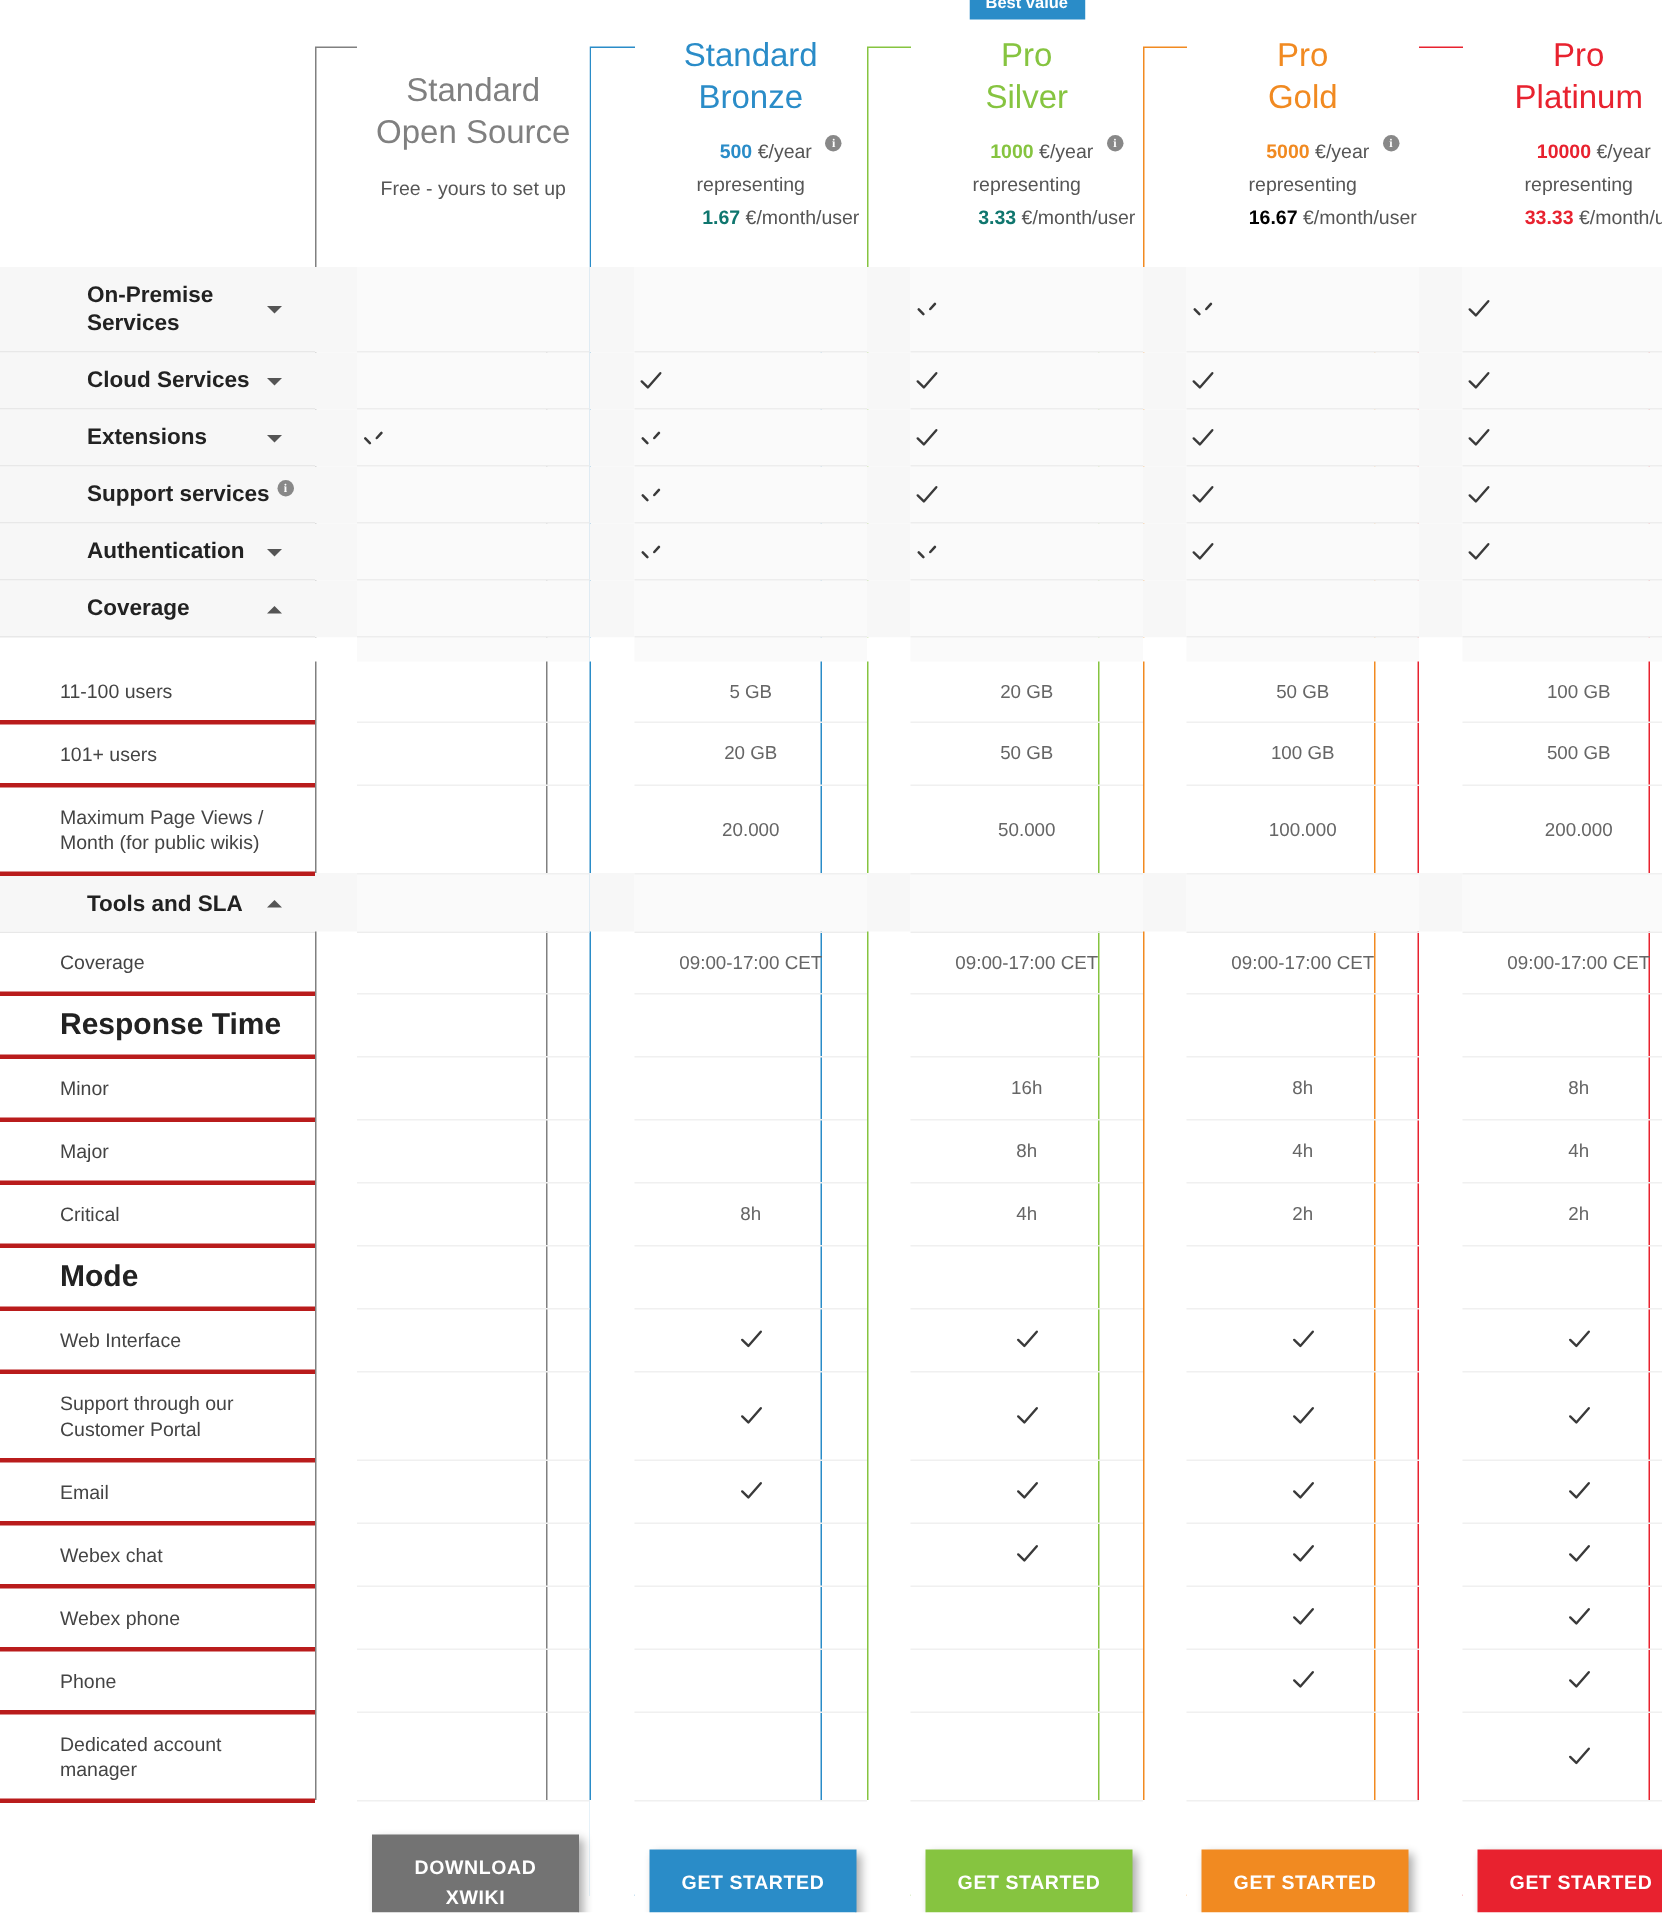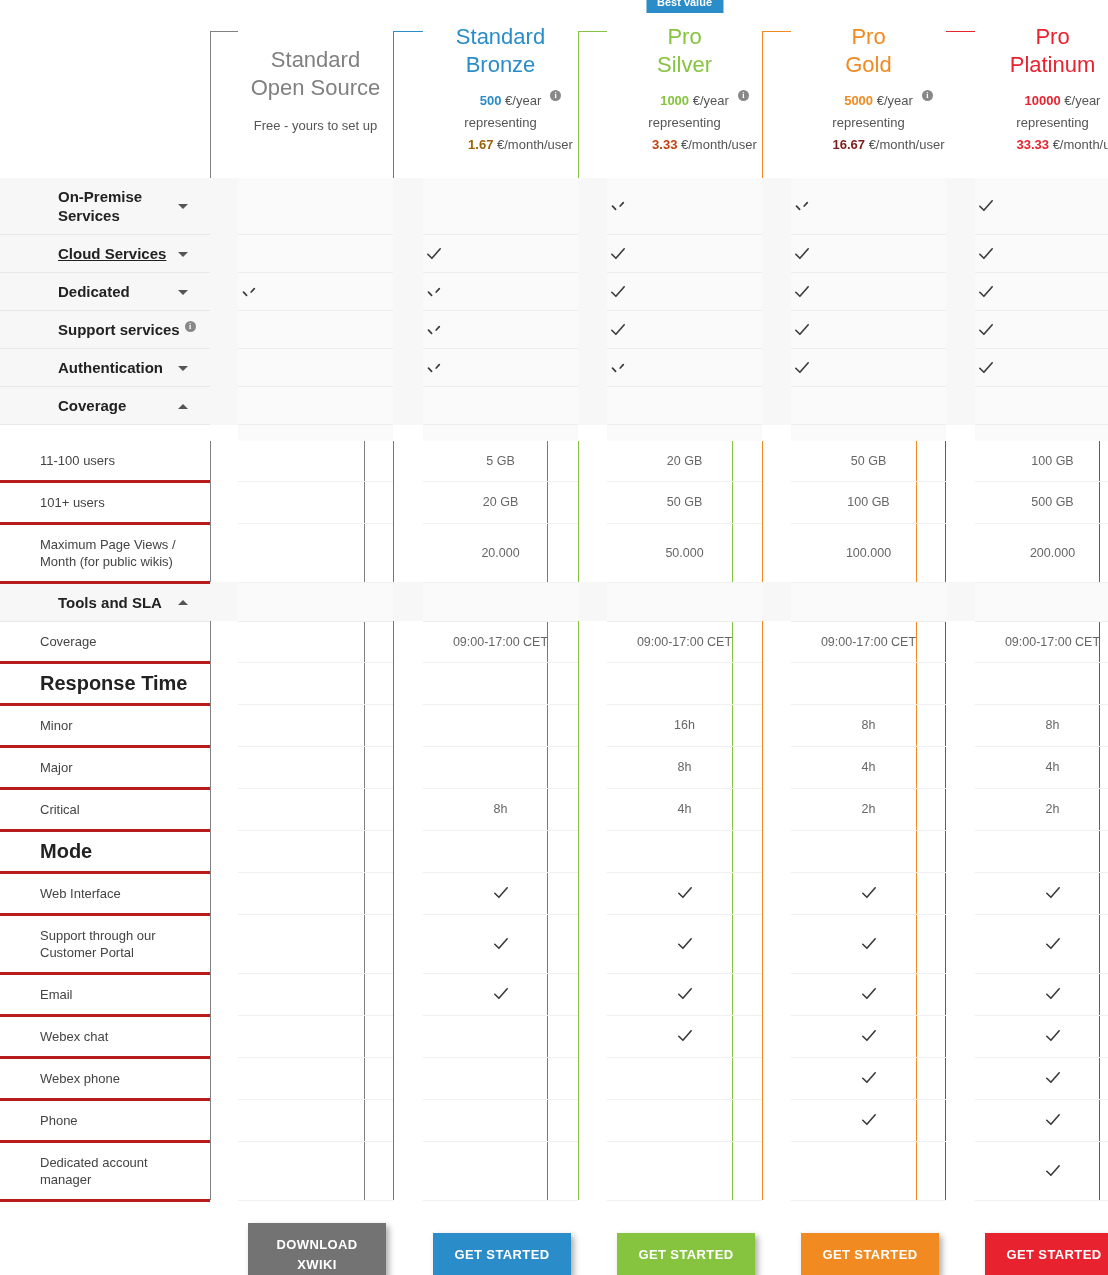--- a/index.html
+++ b/index.html
@@ -109,21 +109,21 @@
     padding: 9px 14px 9px 30px;
     font-size: 15px;
     font-weight: bold;
     color: #222;
     position: relative;
     border-bottom: 1px solid #e8e8e8;
     line-height: 19px;
   }
   tr.section td.cell { border-bottom: 1px solid #ededed; }
   .sec-text { display: inline-block; max-width: 140px; margin-left: 28px; }
-  .sec-text.under { text-decoration: underline; }
+  .sec-text.under { }
   .caret {
     position: absolute;
     right: 22px;
     top: 50%;
     width: 0; height: 0;
     margin-top: -2px;
     border-left: 5px solid transparent;
     border-right: 5px solid transparent;
   }
   .caret.down { border-top: 5px solid #555; }
@@ -227,40 +227,40 @@
           <td class="hdr">
             <div class="plan-name" style="color:#808080">Standard<br>Open Source</div>
             <div class="free-line">Free - yours to set up</div>
           </td>
           <td class="gap"></td>
           <td class="hdr">
             <div class="plan-name" style="color:#2a8cc8">Standard<br>Bronze</div>
             <div class="price-block">
               <div class="price-main"><span class="amount" style="color:#2a8cc8">500</span> <span>€/year</span><span class="info-dot">i</span></div>
               <div>representing</div>
-              <div class="price-main"><span class="amount" style="color:#a16207">1.67</span> <span>€/month/user</span></div>
+              <div class="price-main"><span class="amount" style="color:#0f766e">1.67</span> <span>€/month/user</span></div>
             </div>
           </td>
           <td class="gap"></td>
           <td class="hdr">
             <span class="best-badge">Best value</span>
             <div class="plan-name" style="color:#86c440">Pro<br>Silver</div>
             <div class="price-block">
               <div class="price-main"><span class="amount" style="color:#86c440">1000</span> <span>€/year</span><span class="info-dot">i</span></div>
               <div>representing</div>
-              <div class="price-main"><span class="amount" style="color:#c2410c">3.33</span> <span>€/month/user</span></div>
+              <div class="price-main"><span class="amount" style="color:#0f766e">3.33</span> <span>€/month/user</span></div>
             </div>
           </td>
           <td class="gap"></td>
           <td class="hdr">
             <div class="plan-name" style="color:#f18a21">Pro<br>Gold</div>
             <div class="price-block">
               <div class="price-main"><span class="amount" style="color:#f18a21">5000</span> <span>€/year</span><span class="info-dot">i</span></div>
               <div>representing</div>
-              <div class="price-main"><span class="amount" style="color:#7f1d1d">16.67</span> <span>€/month/user</span></div>
+              <div class="price-main"><span class="amount" style="color:#000000">16.67</span> <span>€/month/user</span></div>
             </div>
           </td>
           <td class="gap"></td>
           <td class="hdr">
             <div class="plan-name" style="color:#e8222f">Pro<br>Platinum</div>
             <div class="price-block">
               <div class="price-main"><span class="amount" style="color:#e8222f">10000</span> <span>€/year</span><span class="info-dot">i</span></div>
               <div>representing</div>
               <div class="price-main"><span class="amount" style="color:#e8222f">33.33</span> <span>€/month/user</span></div>
             </div>
@@ -302,21 +302,21 @@
           <td class="gap"></td>
           <td class="cell shade"><span class="check"><svg width="22" height="22" viewBox="0 0 22 22">
                 <path d="M4.8 11.3 L8.9 15.3 L17.2 5.8" stroke="#3a3a3a" stroke-width="1.6" fill="none" stroke-linecap="round" stroke-linejoin="round"></path>
               </svg></span></td>
           <td class="gap"></td>
           <td class="cell shade"><span class="check"><svg width="22" height="22" viewBox="0 0 22 22">
                 <path d="M4.8 11.3 L8.9 15.3 L17.2 5.8" stroke="#3a3a3a" stroke-width="1.6" fill="none" stroke-linecap="round" stroke-linejoin="round"></path>
               </svg></span></td>
         </tr>
         <tr class="section">
-          <td class="label"><span class="sec-text">Dedicated</span><span class="caret down"></span></td>
+          <td class="label"><span class="sec-text">Extensions</span><span class="caret down"></span></td>
           <td class="gap"></td>
           <td class="cell shade"><span class="check"><svg width="22" height="22" viewBox="0 0 22 22">
                 <path d="M5.5 11.2 L8.6 14.4" stroke="#3a3a3a" stroke-width="1.7" fill="none" stroke-linecap="round"></path>
                 <path d="M13.2 11.0 L16.3 7.6" stroke="#3a3a3a" stroke-width="1.7" fill="none" stroke-linecap="round"></path>
               </svg></span></td>
           <td class="gap"></td>
           <td class="cell shade"><span class="check"><svg width="22" height="22" viewBox="0 0 22 22">
                 <path d="M5.5 11.2 L8.6 14.4" stroke="#3a3a3a" stroke-width="1.7" fill="none" stroke-linecap="round"></path>
                 <path d="M13.2 11.0 L16.3 7.6" stroke="#3a3a3a" stroke-width="1.7" fill="none" stroke-linecap="round"></path>
               </svg></span></td>

